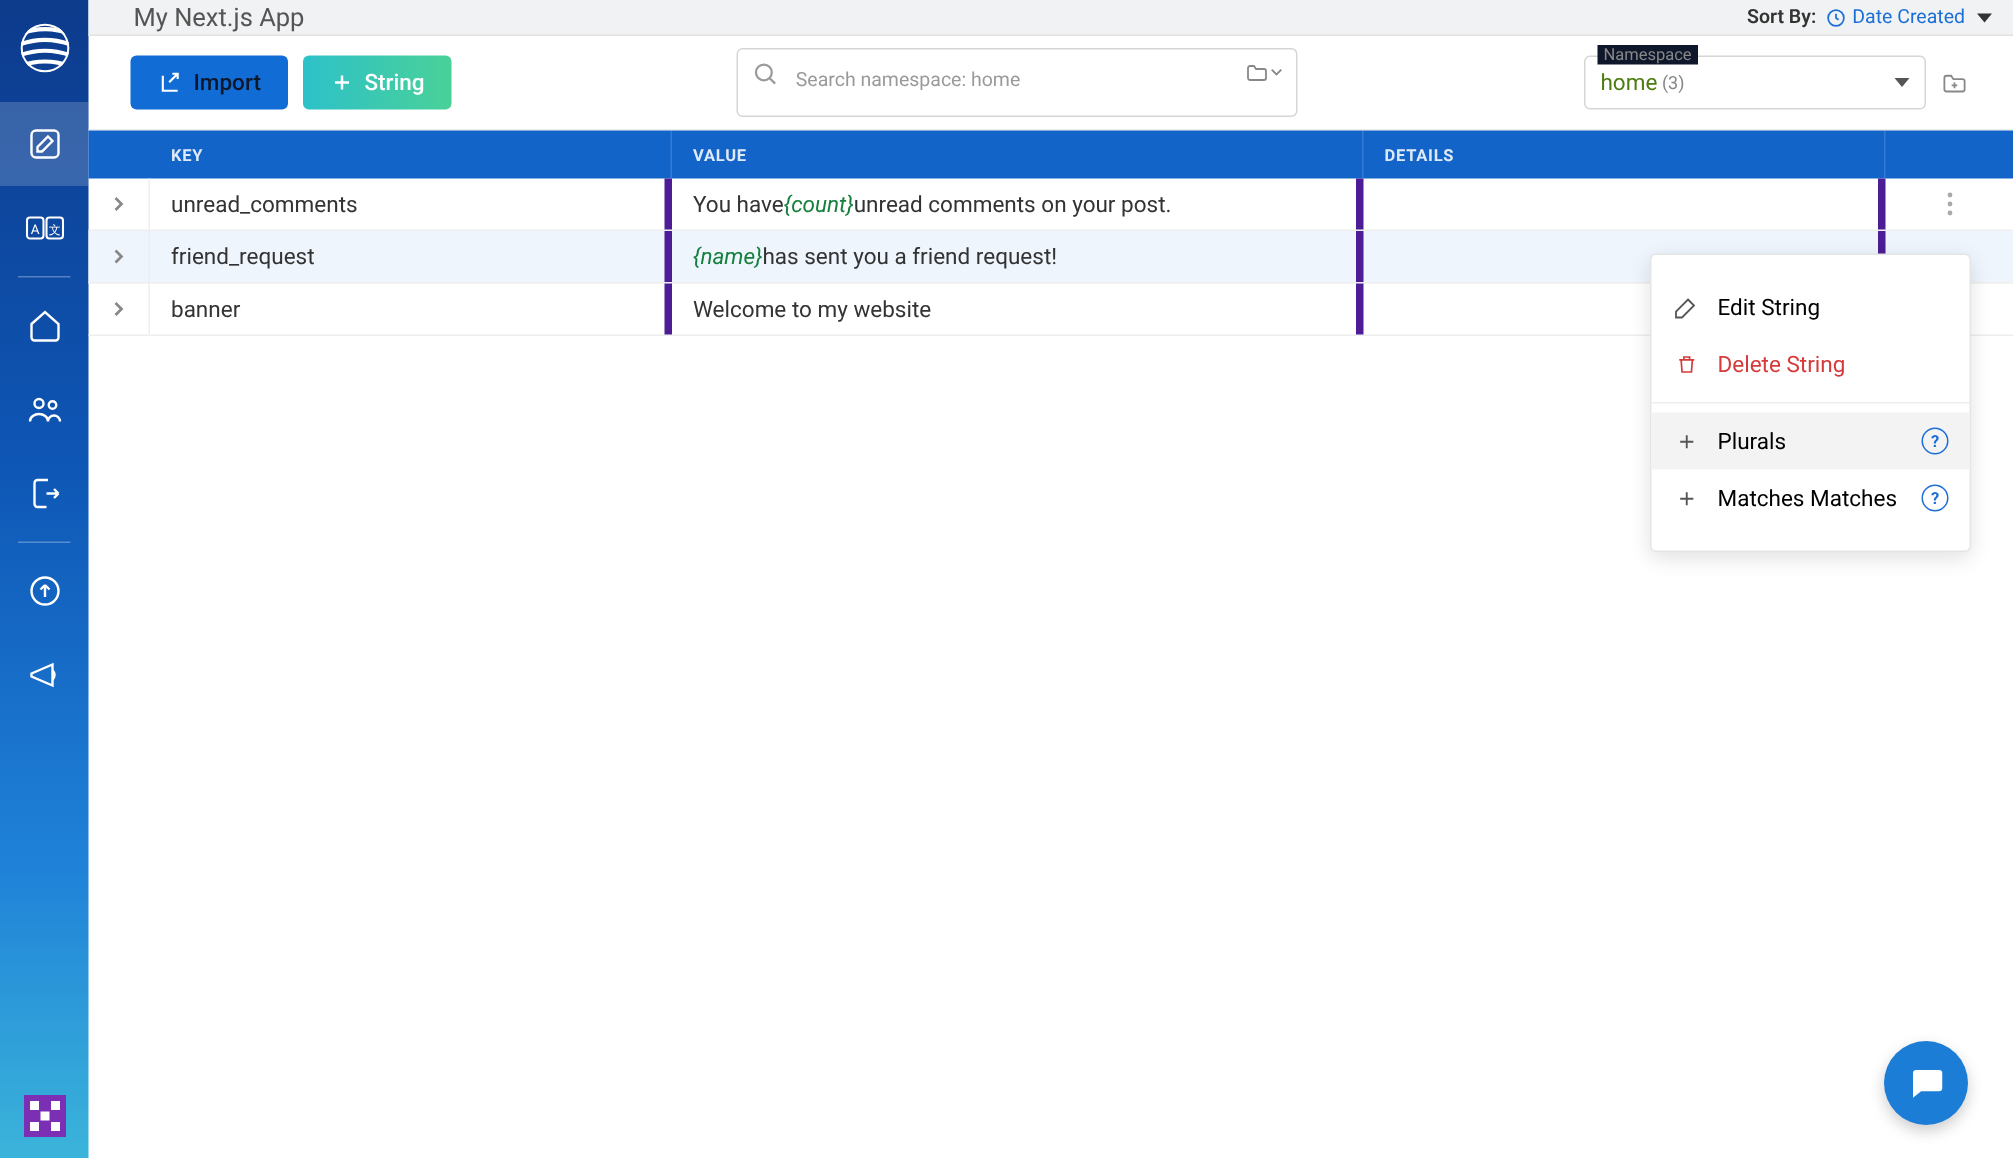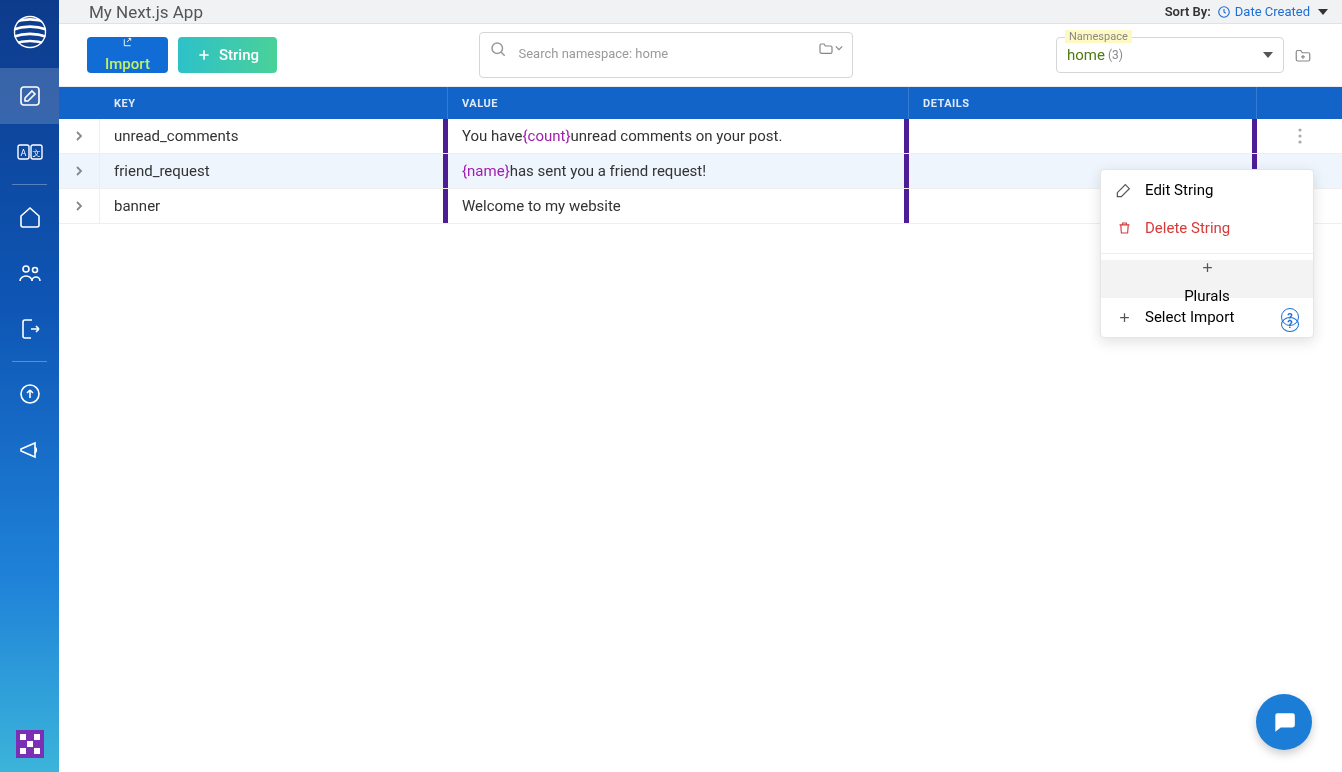--- a/index.html
+++ b/index.html
@@ -50,21 +50,21 @@
   border-bottom: 1px solid #ececec;
   display: flex; align-items: center;
   padding: 0 28px;
   gap: 10px;
 }
 .btn {
   height: 36px; border-radius: 4px; border: none;
   display: inline-flex; align-items: center; gap: 7px;
   padding: 0 18px; font-size: 15px; font-weight: 500; cursor: pointer;
 }
-.btn-import { background: #126cd6; color: #bef264; flex-direction: column; }
+.btn-import { background: #126cd6; color: #0f172a; }
 .btn-string { background: linear-gradient(90deg, #2dc1c9, #4ad198); color: #fff; }
 
 .search-wrap {
   margin-left: auto; margin-right: auto;
   position: relative;
   width: 374px;
 }
 .search-wrap input {
   width: 100%; height: 46px;
   border: 1px solid #d6d6d6; border-radius: 4px;
@@ -75,21 +75,21 @@
 .search-wrap .f-icon { position: absolute; right: 10px; top: 9px; color: #888; display:flex; align-items:center; gap:1px; cursor:pointer;}
 
 .ns-wrap { position: relative; width: 258px; display:flex; align-items:center; gap:8px;}
 .ns-field {
   flex:1; height: 36px; border: 1px solid #d6d6d6; border-radius: 4px;
   display: flex; align-items: center; padding: 0 10px; cursor: pointer;
   position: relative;
 }
 .ns-label {
   position: absolute; top: -8px; left: 8px;
-  background: #fef9c3; padding: 0 4px; font-size: 11px; color: #888;
+  background: #0f172a; padding: 0 4px; font-size: 11px; color: #888;
 }
 .ns-value { font-size: 15px; color: #4d7c0f; }
 .ns-count { font-size: 12px; color: #888; margin-left: 3px; }
 .ns-caret { margin-left: auto; width:0;height:0;border-left:5px solid transparent;border-right:5px solid transparent;border-top:6px solid #555; }
 .ns-add { width: 22px; height: 22px; color: #888; cursor:pointer; display:flex; align-items:center; justify-content:center;}
 
 
 .table-head {
   height: 32px; background: #1264c9; color: #dfeaf8;
   display: grid; grid-template-columns: 41px 1fr; font-size: 11px; font-weight:700; letter-spacing: .5px;
@@ -101,37 +101,37 @@
 .row {
   height: 35px; display:grid; grid-template-columns: 41px 1fr;
   border-bottom: 1px solid #eee; font-size: 15px; color: #333;
 }
 .row .inner { display:grid; grid-template-columns: 348px 461px 1fr 85px; }
 .row.highlight { background: #eef5fd; }
 .cell { display:flex; align-items:center; padding: 0 14px; border-right: 5px solid #4c1d95; overflow:hidden; white-space:nowrap;}
 .cell:last-child{border-right:none; justify-content:center;}
 .expander { display:flex; align-items:center; justify-content:center; border-right:1px solid #eee; cursor:pointer;}
 .chev { color:#888; }
-.placeholder-token { color: #a21caf; }
+.placeholder-token { color: #15803d; font-style: italic; }
 .kebab { color:#aaa; cursor:pointer; padding:4px 10px; }
 
 
 .menu {
   position: absolute; right: 28px; top: 169px;
   width: 214px; background: #fff;
   border: 1px solid #e5e5e5; border-radius: 4px;
   box-shadow: 0 4px 14px rgba(0,0,0,0.12);
-  padding: 1px 0;
+  padding: 16px 0;
   font-size: 15px;
 }
 .menu-item {
   height: 38px; display:flex; align-items:center; gap: 12px;
   padding: 0 14px; cursor:pointer;
 }
-.menu-item:hover, .menu-item.hovered { background:#f3f3f3;flex-direction:column; }
+.menu-item:hover, .menu-item.hovered { background:#f3f3f3; }
 .menu-item .micon { width:18px; display:flex; justify-content:center; color:#555;}
 .menu-item.danger { color: #d63a3a; }
 .menu-item.danger .micon { color:#d63a3a;}
 .menu-sep { height:1px; background:#eee; margin: 6px 0; }
 .menu-item .help { margin-left:auto; width:18px; height:18px; border:1.5px solid #1b6fd6; border-radius:50%; color:#1b6fd6; font-size:11px; font-weight:700; display:flex; align-items:center; justify-content:center;}
 
 
 .fab {
   position: absolute; right: 30px; bottom: 22px;
   width: 56px; height: 56px; border-radius: 50%;
@@ -380,21 +380,21 @@
         </span>
       <span>Plurals</span>
       <span class="help">?</span>
     </div>
     <div class="menu-item">
       <span class="micon">
           <svg width="15" height="15" viewBox="0 0 24 24" fill="none" stroke="currentColor" stroke-width="2">
             <path d="M12 5v14M5 12h14"></path>
           </svg>
         </span>
-      <span>Select Import</span>
+      <span>Matches Matches</span>
       <span class="help">?</span>
     </div>
   </div>
 
   <div class="fab">
     <svg width="26" height="26" viewBox="0 0 24 24" fill="#fff">
         <path d="M4 4h16a2 2 0 0 1 2 2v9a2 2 0 0 1-2 2H9l-5 4V6a2 2 0 0 1 2-2z"></path>
       </svg>
   </div>
 

